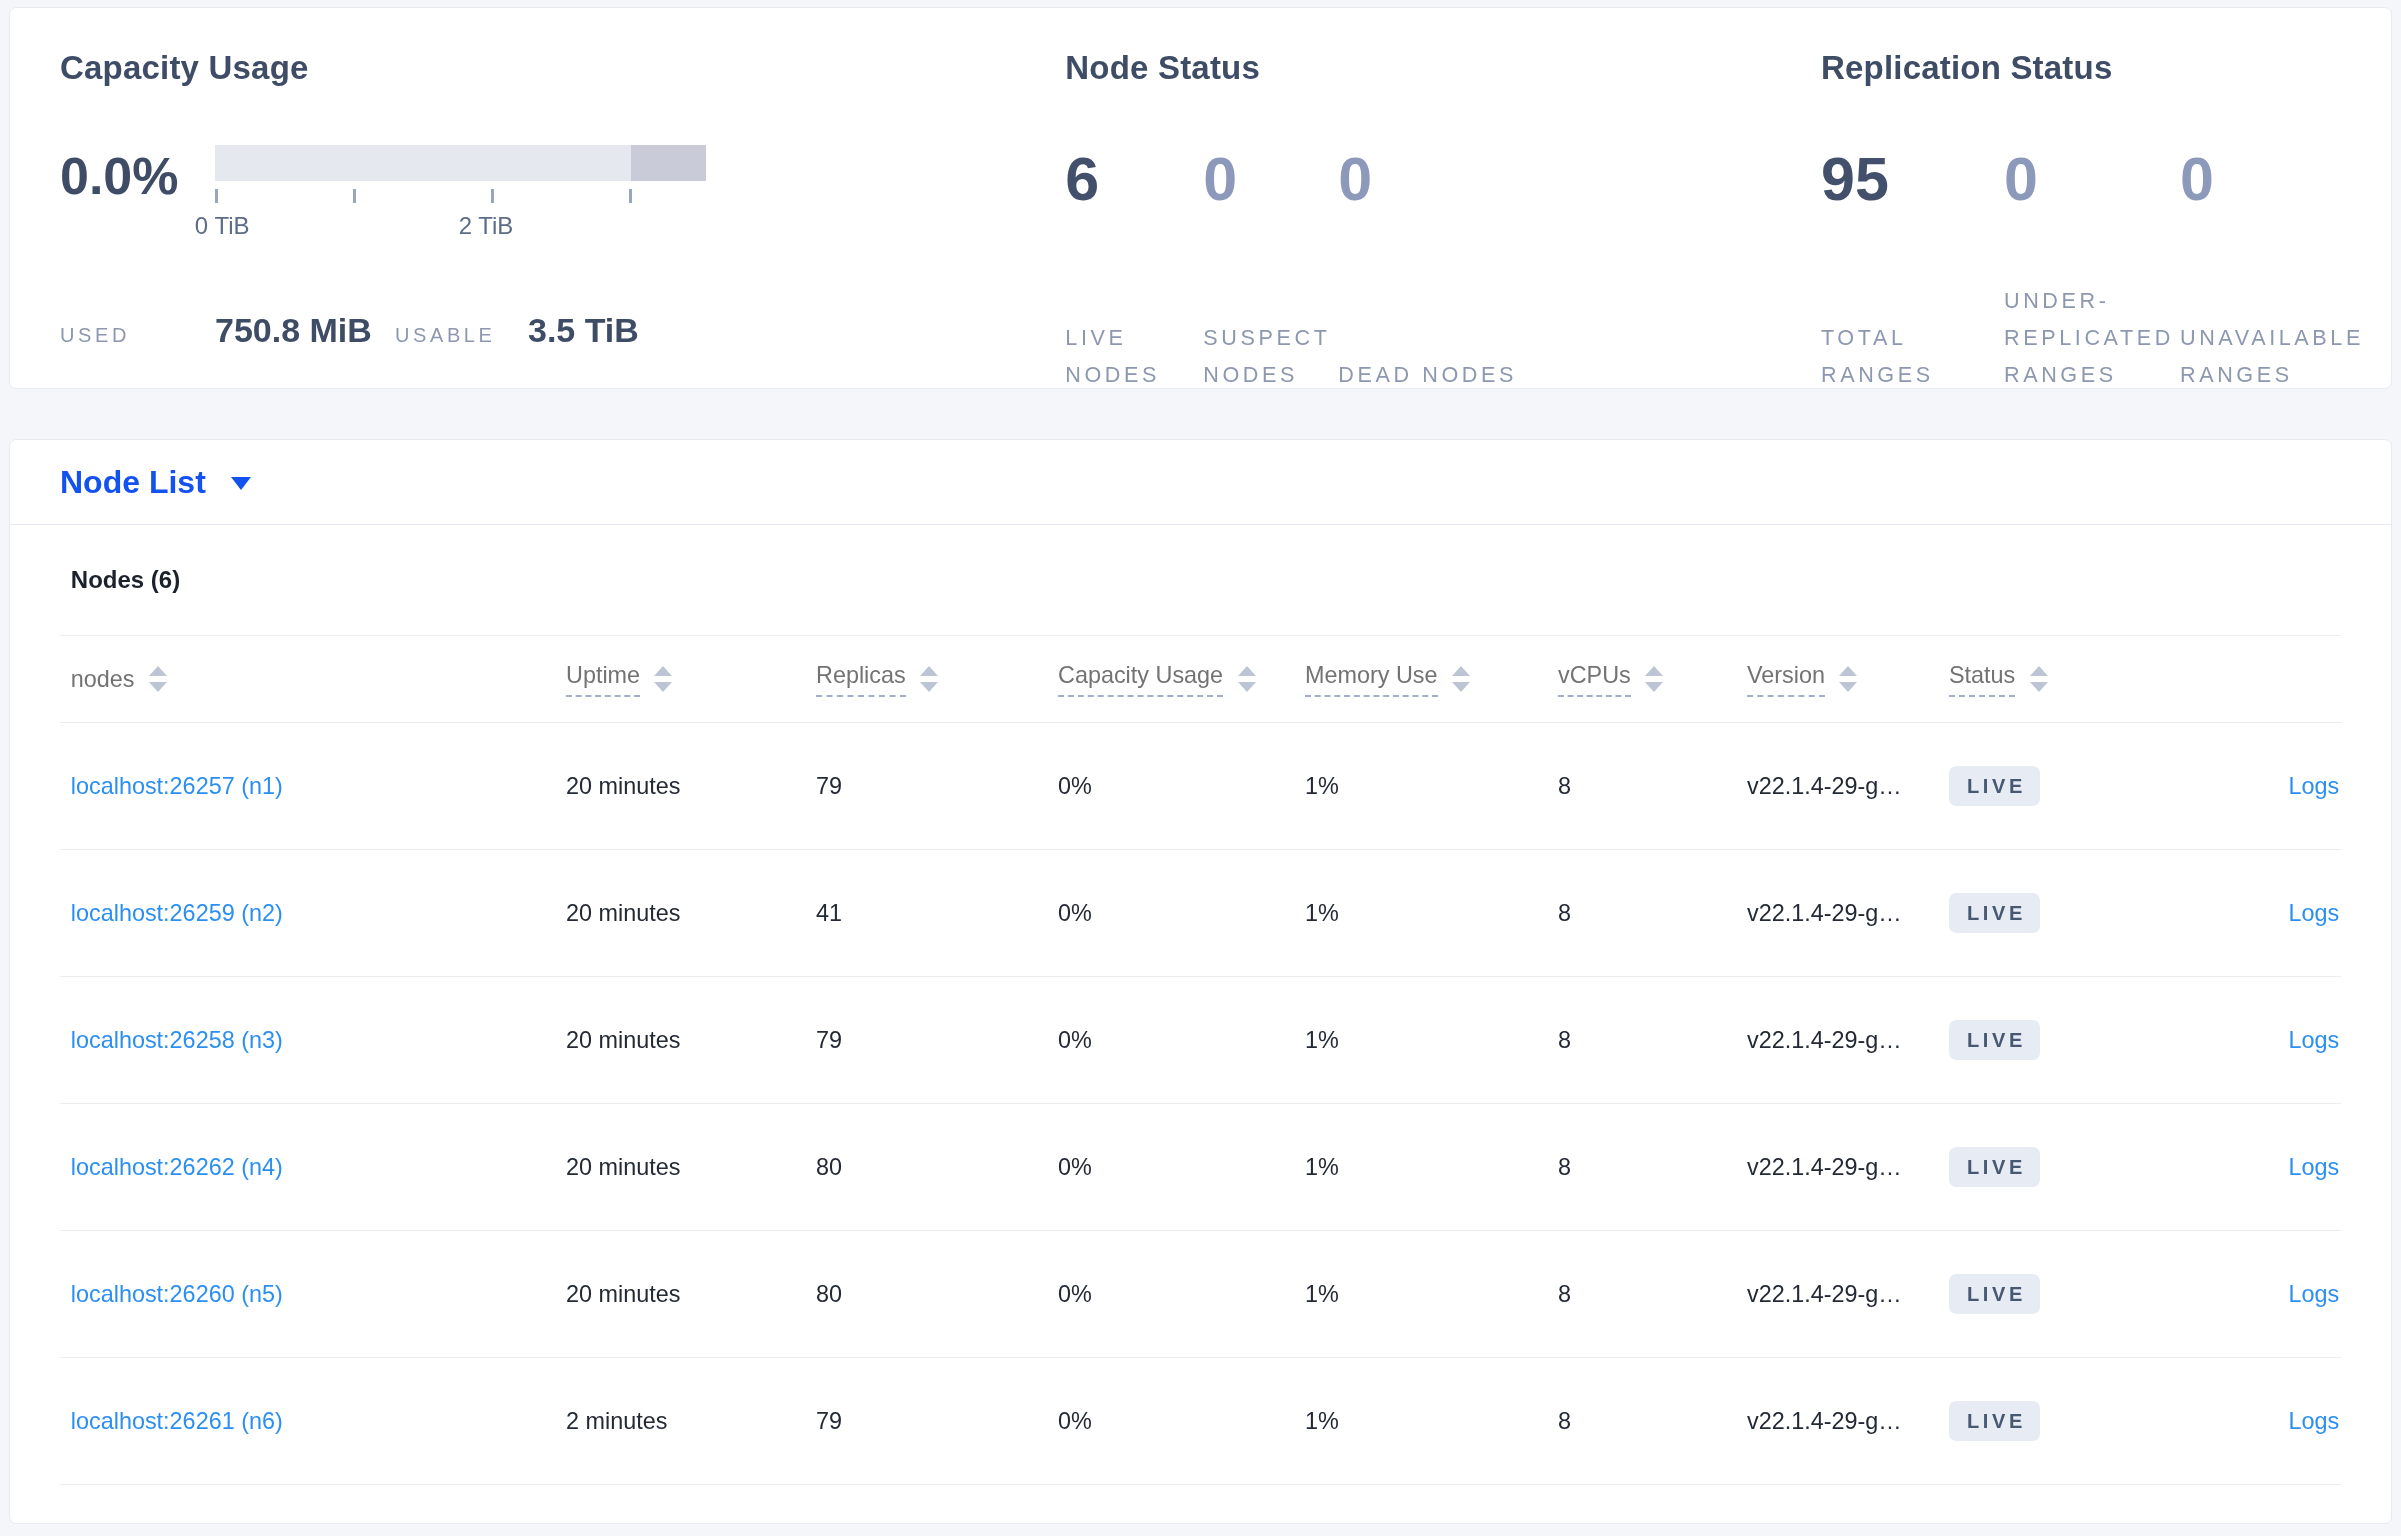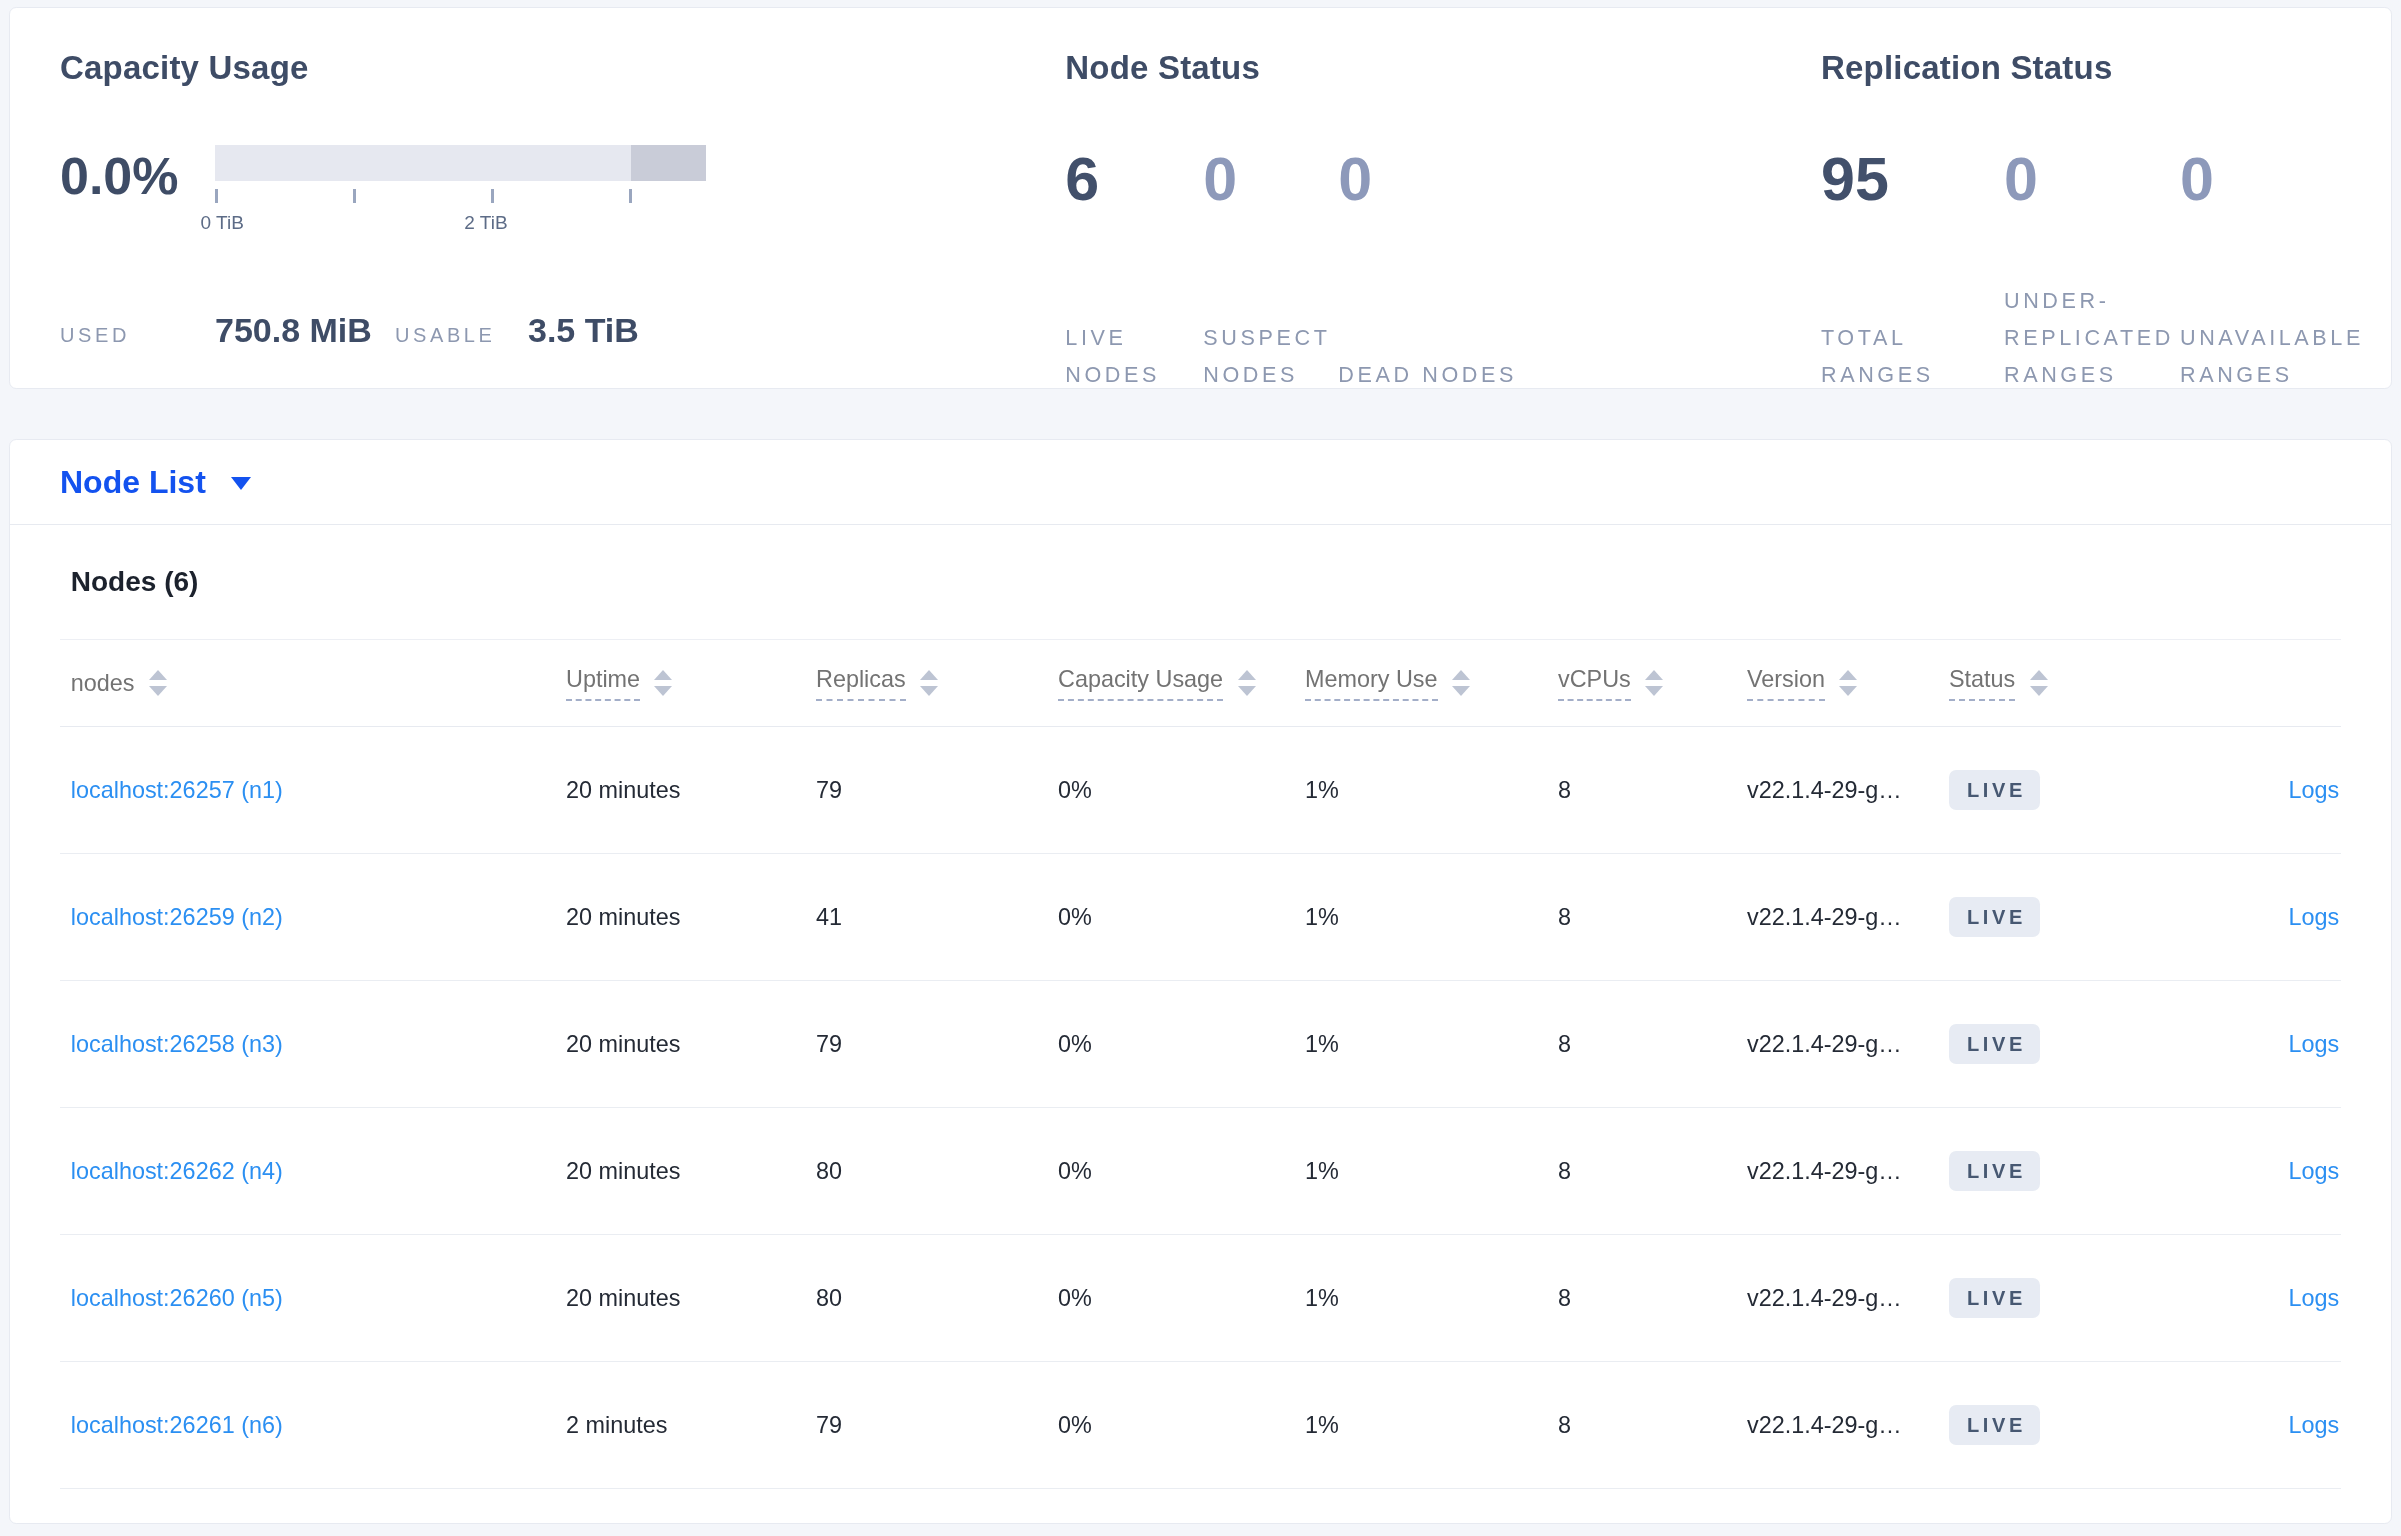--- a/index.html
+++ b/index.html
@@ -60,21 +60,21 @@
   .gtick {
     position: absolute; top: 8px;
     width: 2.7px; height: 13.5px;
     background: #9aa6bf;
   }
   .gtick.t0 { left: 0; }   .gtick.t1 { left: 138px; }
   .gtick.t2 { left: 276px; } .gtick.t3 { left: 414px; }
   .gtick-label {
     position: absolute; top: 31px;
     transform: translateX(-50%);
-    font-size: 19px; color: #5d6c87;
+    font-size: 24px; color: #5d6c87;
     white-space: nowrap;
   }
   .gtick-label.l0 { left: 7.2px; }
   .gtick-label.l2 { left: 271px; }
 
   .usage-row { display: flex; align-items: baseline; margin-top: 67px; }
   .kicker {
     font-size: 20px; color: #8d98b0;
     letter-spacing: 3.6px; font-weight: 500;
   }
@@ -116,21 +116,21 @@
   .caret-down {
     width: 0; height: 0;
     border-left: 10.8px solid transparent;
     border-right: 10.8px solid transparent;
     border-top: 13.5px solid #1352ef;
     margin-left: 25px; margin-top: 3.6px;
   }
   .nodes-section { padding: 0 50px; }
   .nodes-heading {
     margin: 41px 0 41px 10.8px;
-    font-size: 28px; font-weight: 600; color: #1c222d;
+    font-size: 24px; font-weight: 600; color: #1c222d;
   }
 
   .trow {
     display: grid;
     grid-template-columns: 506px 250px 242px 247px 253px 189px 202px 179px 1fr;
     align-items: center;
   }
   .thead {
     height: 88px;
     border-top: 1.8px solid #edeff4;

